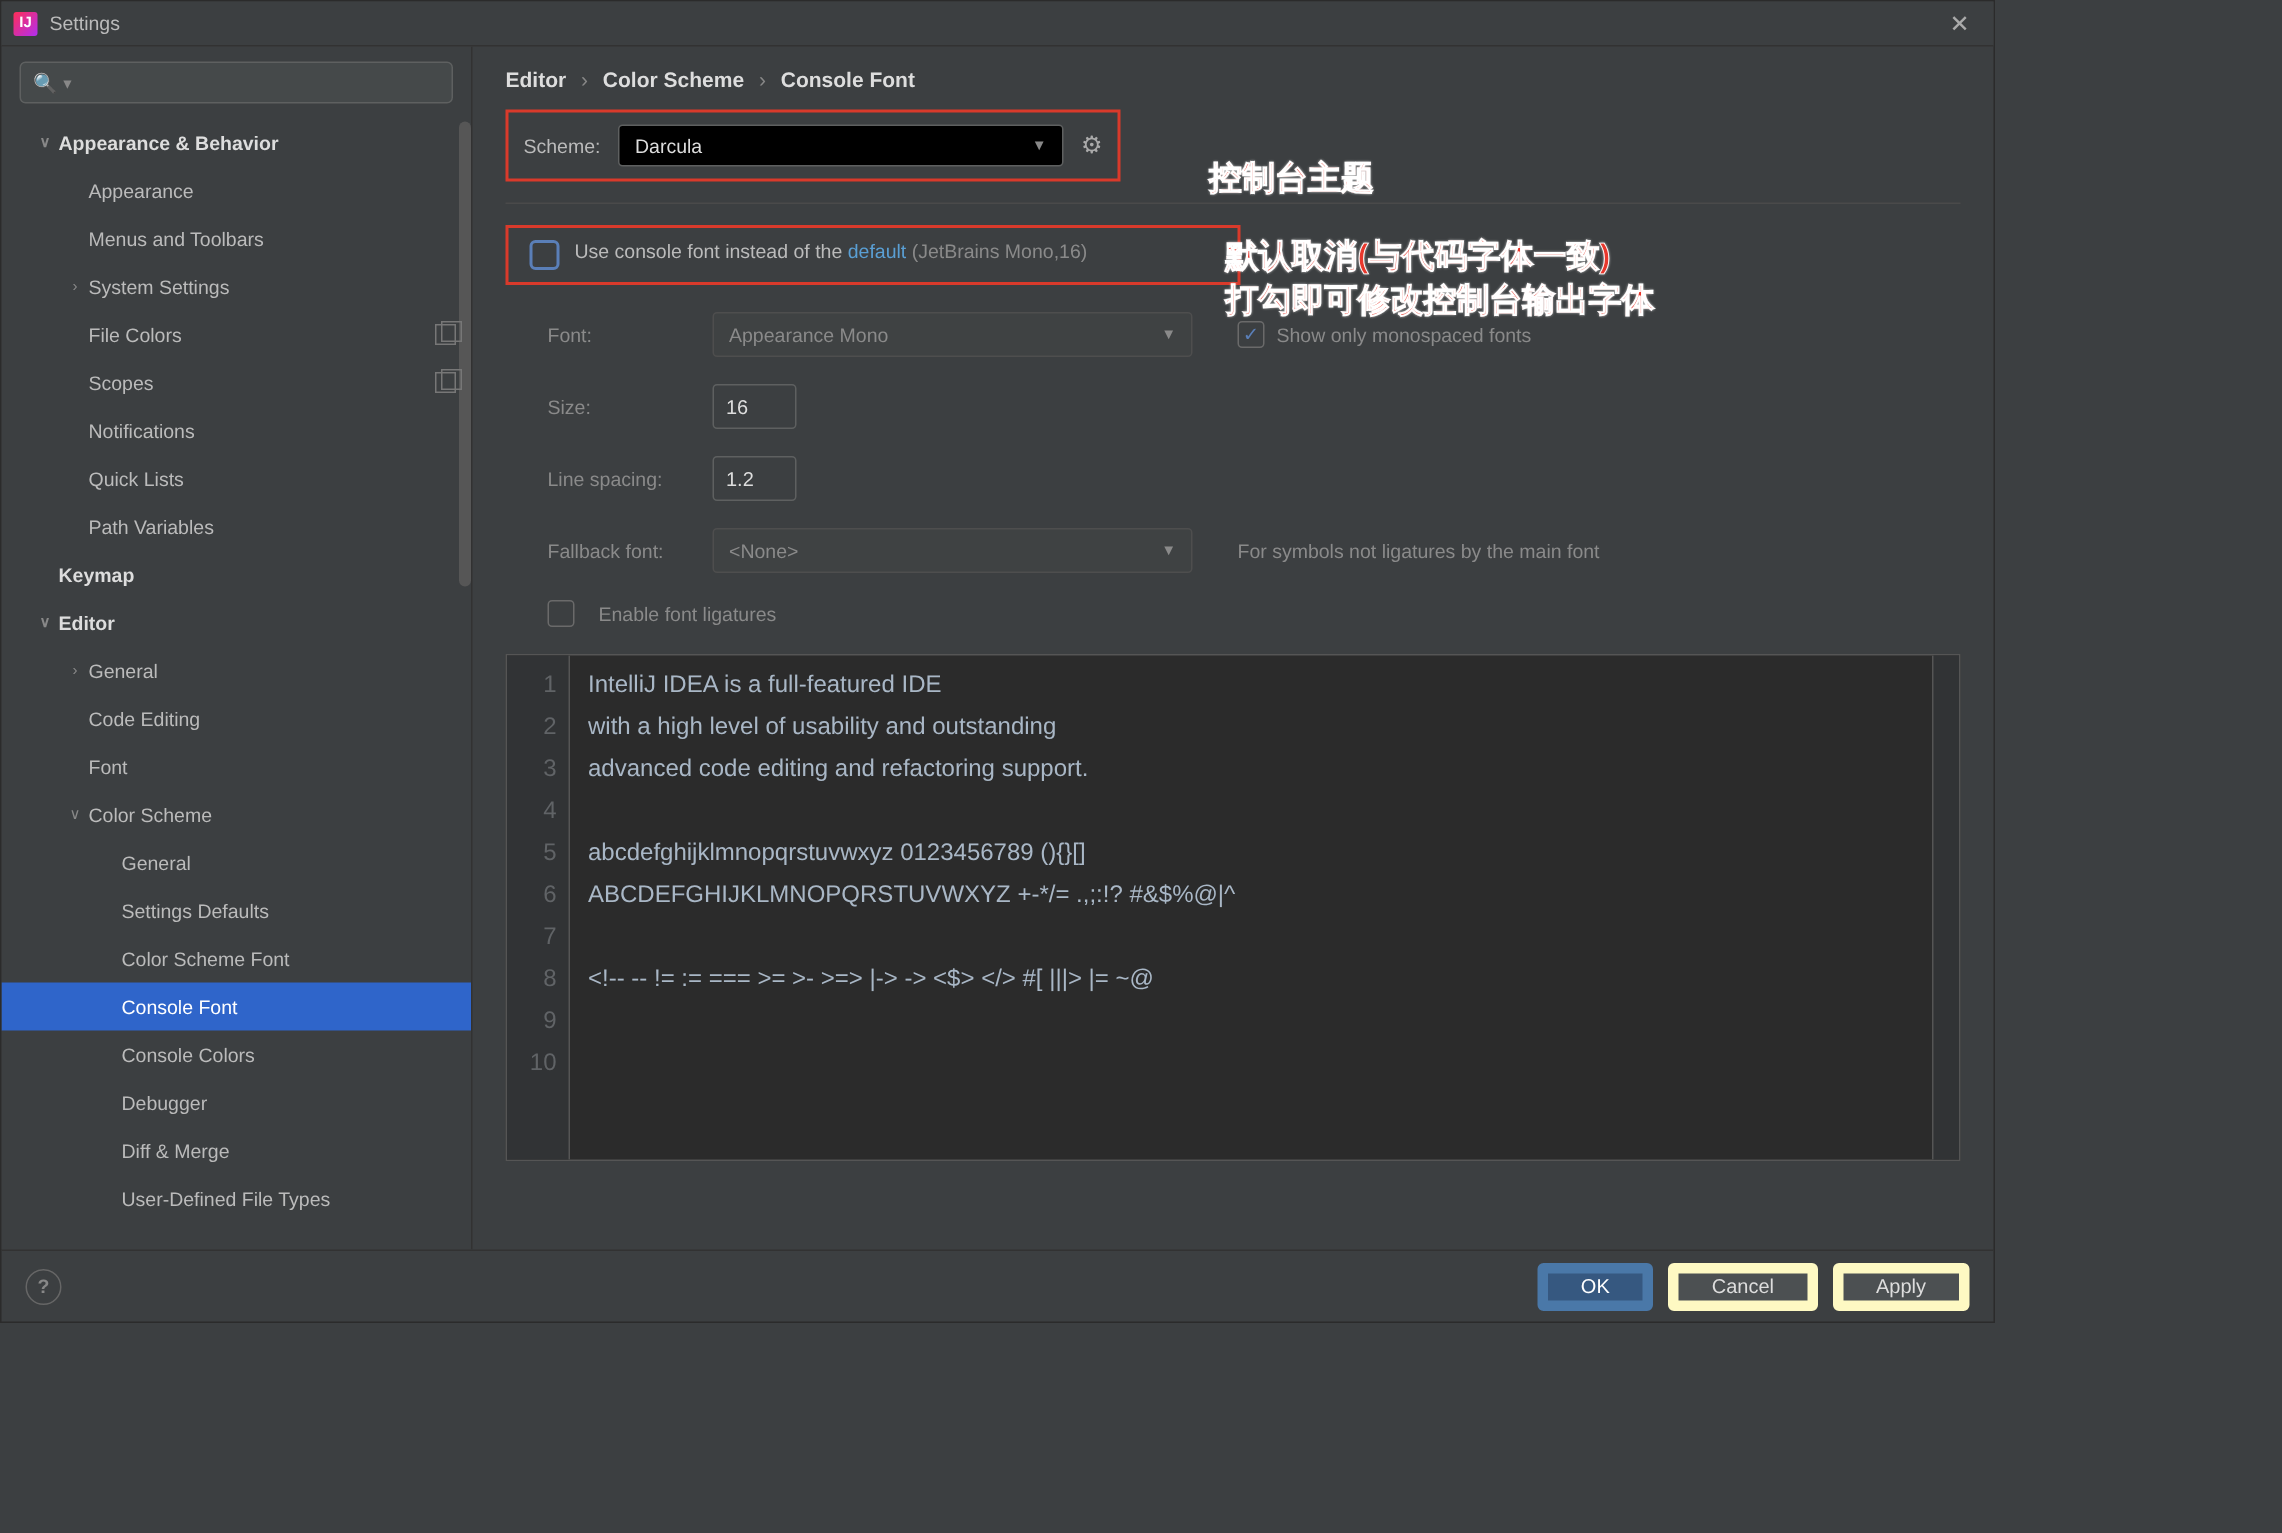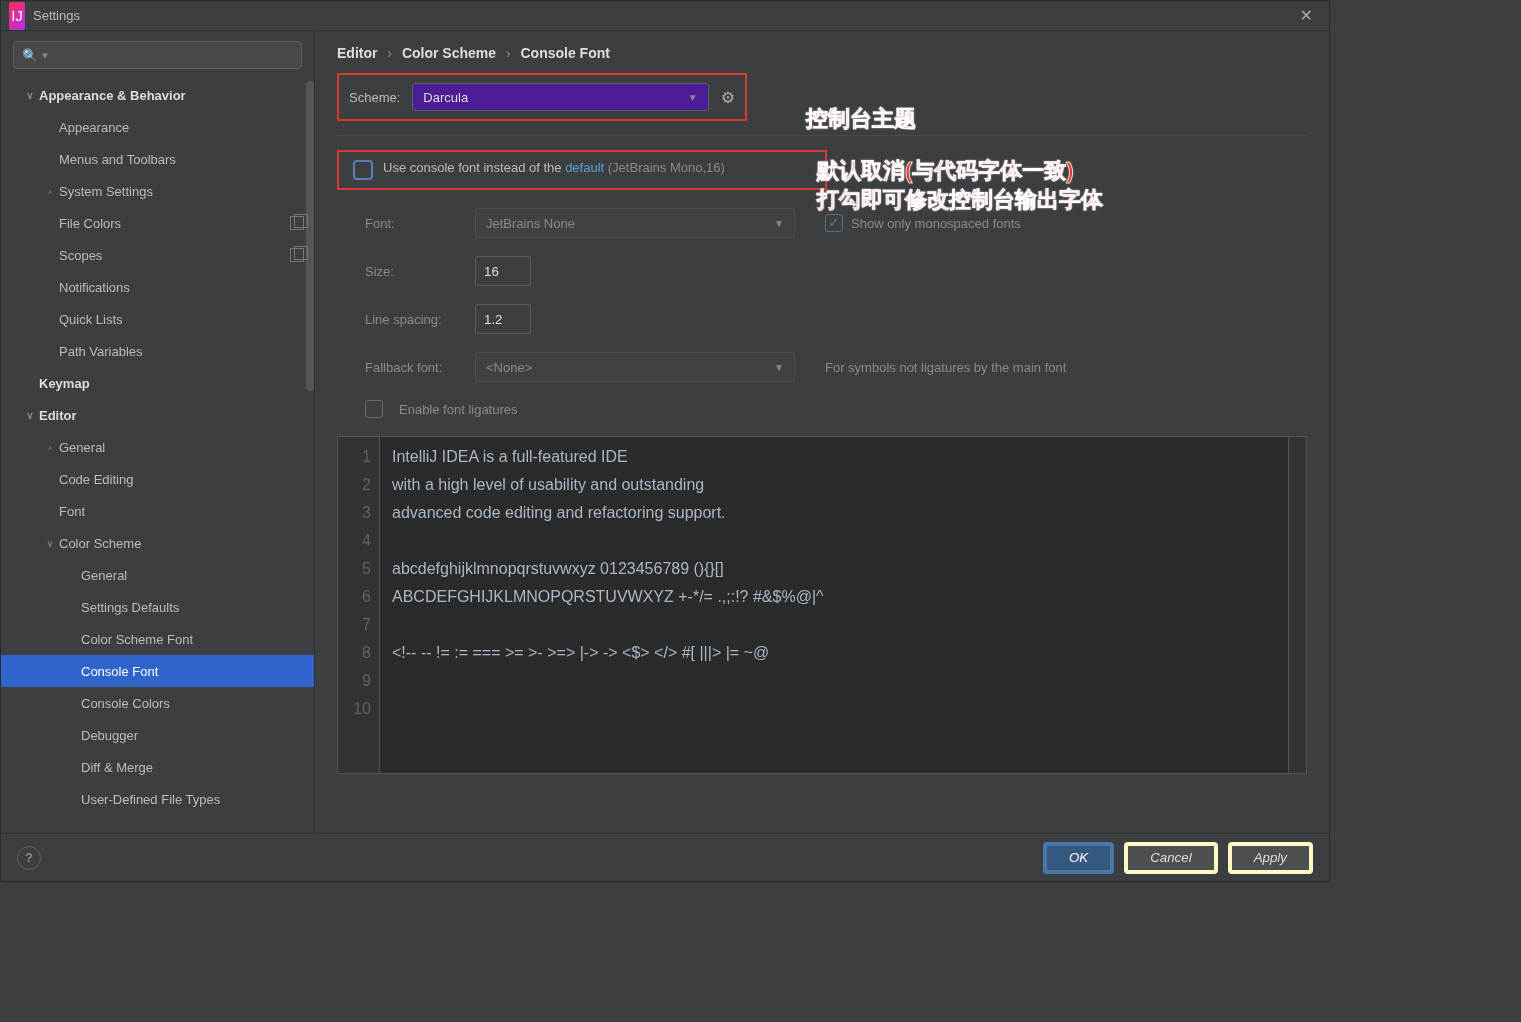--- a/index.html
+++ b/index.html
@@ -17,44 +17,44 @@
 .node.section { font-weight:600; color:#dddddd; }
 .node.selected { background:#2f65ca; color:#ffffff; }
 .node .chev { width:18px; text-align:center; color:#888; font-size:10px; }
 .node .copy { margin-left:auto; margin-right:10px; width:14px; height:14px; border:1px solid #777; position:relative; }
 .node .copy::after { content:''; position:absolute; top:-3px; left:3px; width:12px; height:12px; border:1px solid #777; }
 .pad0 { padding-left:20px; } .pad1 { padding-left:40px; } .pad2 { padding-left:62px; }
 .main { flex:1; display:flex; flex-direction:column; padding:14px 22px 0 22px; overflow:hidden; position:relative; }
 .breadcrumb { color:#ddd; font-weight:600; font-size:14px; margin-bottom:12px; }
 .breadcrumb .sep { color:#888; margin:0 6px; font-weight:400; }
 .scheme-row { display:flex; align-items:center; gap:12px; padding:8px 10px; border:2px solid #d93a2b; width:410px; }
-.scheme-select { flex:1; height:28px; background:#4c1d95; border:1px solid #5e6060; border-radius:3px; display:flex; align-items:center; padding:0 10px; color:#ddd; justify-content:space-between; }
+.scheme-select { flex:1; height:28px; background:#000000; border:1px solid #5e6060; border-radius:3px; display:flex; align-items:center; padding:0 10px; color:#ddd; justify-content:space-between; }
 .gear { color:#aaa; font-size:16px; cursor:pointer; }
 .divider { height:1px; background:#4a4a4a; margin:14px 0; }
 .checkbox-row { display:flex; align-items:flex-start; gap:10px; padding:8px 14px; border:2px solid #d93a2b; width:490px; }
 .cb { width:20px; height:20px; border:2px solid #5a7fb8; border-radius:4px; background:#3c3f41; }
 .cb.small { width:18px; height:18px; border:1px solid #6a6a6a; border-radius:3px; }
 .cb.checked::after { content:'✓'; color:#5a7fb8; display:block; text-align:center; line-height:16px; font-size:13px; }
 .link { color:#5a9fd4; }
 .muted { color:#8a8a8a; }
 .form-row { display:flex; align-items:center; margin-top:18px; gap:16px; }
 .form-label { width:94px; color:#8a8a8a; }
 .input-small { width:56px; height:30px; background:#3c3f41; border:1px solid #5e6060; border-radius:3px; color:#ddd; padding:0 8px; }
 .select-wide { width:320px; height:30px; background:#45494a; border:1px solid #5e6060; border-radius:3px; display:flex; align-items:center; justify-content:space-between; padding:0 10px; color:#8a8a8a; }
 .select-wide.disabled { background:#3f4243; border-color:#4e4e4e; }
 .preview { margin-top:18px; border:1px solid #555; height:338px; display:flex; font-family:'JetBrains Mono',Consolas,monospace; font-size:16px; background:#2b2b2b; }
 .gutter { width:42px; background:#313335; color:#606366; text-align:right; padding:6px 8px 0 0; line-height:28px; border-right:1px solid #555; }
 .code { flex:1; padding:6px 12px; color:#a9b7c6; line-height:28px; white-space:pre; overflow:hidden; }
 .code-scroll { width:18px; border-left:1px solid #555; background:#313335; }
 .footer { height:48px; border-top:1px solid #323232; display:flex; align-items:center; padding:0 16px; gap:10px; }
 .help-circle { width:24px; height:24px; border:1px solid #666; border-radius:50%; color:#888; display:flex; align-items:center; justify-content:center; font-weight:600; cursor:pointer; }
-.btn { height:32px; padding:0 22px; border:4px solid #fef9c3; border-radius:4px; background:#4c5052; color:#ddd; cursor:pointer;font-style:italic; }
+.btn { height:32px; padding:0 22px; border:7px solid #fef9c3; border-radius:4px; background:#4c5052; color:#ddd; cursor:pointer; }
 .btn.primary { background:#365880; border-color:#4a78a8; color:#fff; }
 .annot { position:absolute; font-family:"Microsoft YaHei","SimHei",sans-serif; font-size:22px; font-weight:700; color:#e8382d; -webkit-text-stroke:0.6px #fff; text-shadow:0 0 2px #fff; line-height:1.3; white-space:nowrap; pointer-events:none; }
-.logo { width:16px; height:28px; background:linear-gradient(135deg,#fe2e57,#b12ef0); border-radius:2px; display:flex; align-items:center; justify-content:center; font-size:15px; color:#fff; font-weight:400; }
+.logo { width:16px; height:16px; background:linear-gradient(135deg,#fe2e57,#b12ef0); border-radius:2px; display:flex; align-items:center; justify-content:center; font-size:10px; color:#fff; font-weight:700; }
 </style>
 </head>
 <body>
 
 <div class="window">
   <div class="titlebar">
     <div class="logo">IJ</div>
     <span class="titlebar-title">Settings</span>
     <span class="close-x">✕</span>
   </div>
@@ -187,21 +187,21 @@
       <div class="checkbox-row">
         <div class="cb"></div>
         <span>
           <span>Use console font instead of the </span><span class="link">default</span><span class="muted"> (JetBrains Mono,16)</span>
         </span>
       </div>
 
       <div class="form-row" style="margin-left:28px">
         <span class="form-label">Font:</span>
         <div class="select-wide disabled">
-          <span>JetBrains None</span>
+          <span>Appearance Mono</span>
           <span style="font-size:10px">▼</span>
         </div>
         <div style="display:flex;align-items:center;gap:8px;margin-left:14px">
           <div class="cb small checked"></div>
           <span class="muted">Show only monospaced fonts</span>
         </div>
       </div>
 
       <div class="form-row" style="margin-left:28px">
         <span class="form-label">Size:</span>

